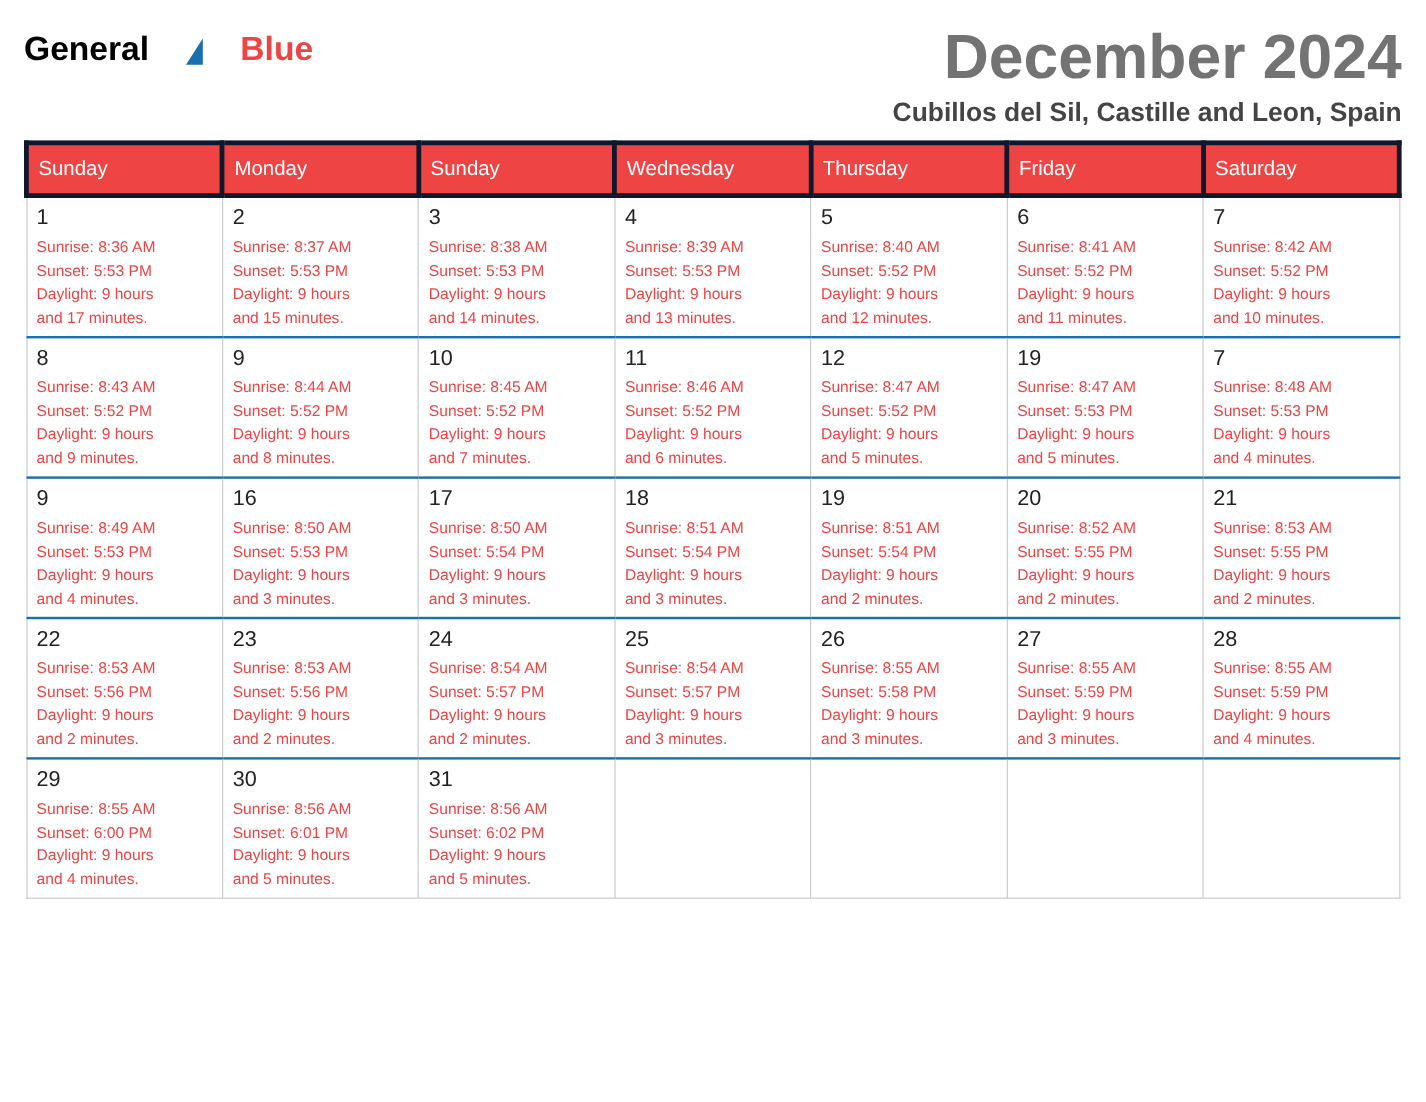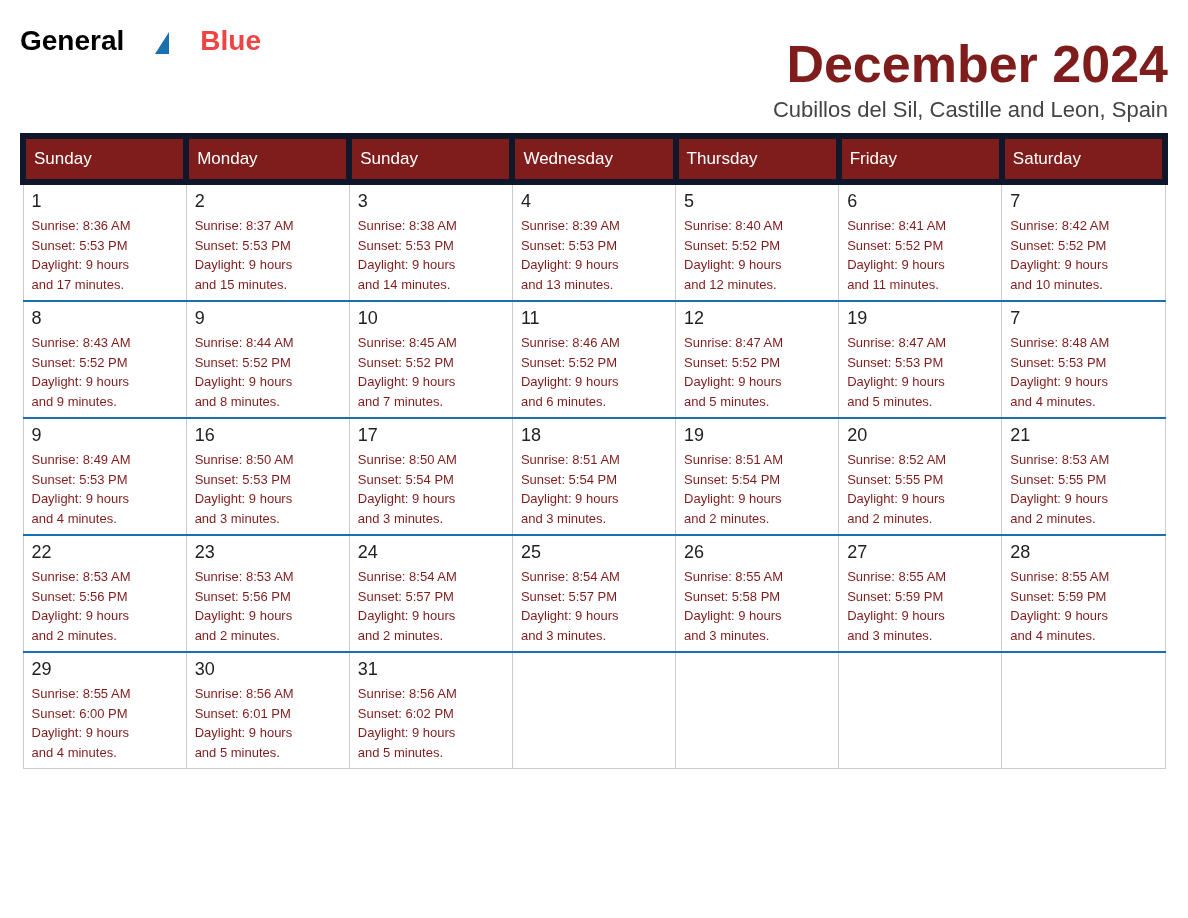--- a/index.html
+++ b/index.html
@@ -42,42 +42,42 @@
     }
     .logo-blue {
       color: #ef4444;
     }
     .title-area {
       text-align: right;
     }
     .main-title {
       font-size: 52px;
       font-weight: bold;
-      color: #7f1d1d;
+      color: #737373;
       line-height: 1.1;
-      margin-top: 16px;
     }
     .subtitle {
       font-size: 22px;
       color: #444;
       margin-top: 4px;
+      font-weight: bold;
     }
     .calendar {
       width: 100%;
       border-collapse: collapse;
       margin-top: 8px;
     }
     .calendar thead tr th {
-      background-color: #7f1d1d;
+      background-color: #ef4444;
       color: #fff;
       padding: 10px 8px;
       text-align: left;
       font-size: 17px;
       font-weight: normal;
-      border: 6px solid #0f172a;
+      border: 4px solid #0f172a;
     }
     .calendar tbody tr td {
       vertical-align: top;
       padding: 6px 8px;
       border: 1px solid #ccc;
       border-top: 2px solid #1a6faf;
       font-size: 13px;
       color: #333;
       width: 14.28%;
       min-height: 100px;
@@ -85,21 +85,21 @@
     .calendar tbody tr td .day-number {
       font-size: 18px;
       color: #222;
       font-weight: normal;
       display: block;
       margin-bottom: 4px;
     }
     .calendar tbody tr td .day-info {
       font-size: 13px;
       line-height: 1.5;
-      color: #7f1d1d;
+      color: #ef4444;
     }
     .calendar tbody tr td.empty {
       background: #fff;
     }
   </style>
 </head>
 <body>
 
 <div class="header-area">
   <div class="logo-area">

